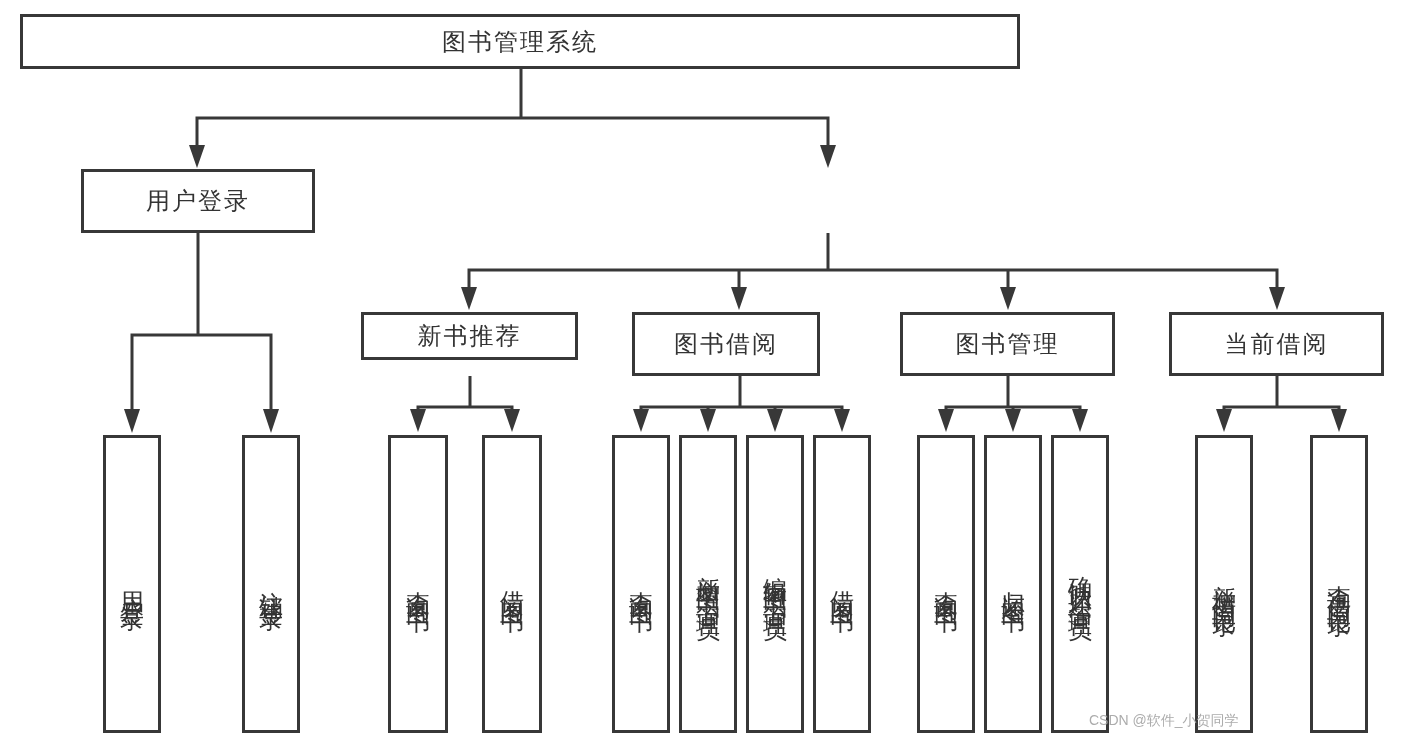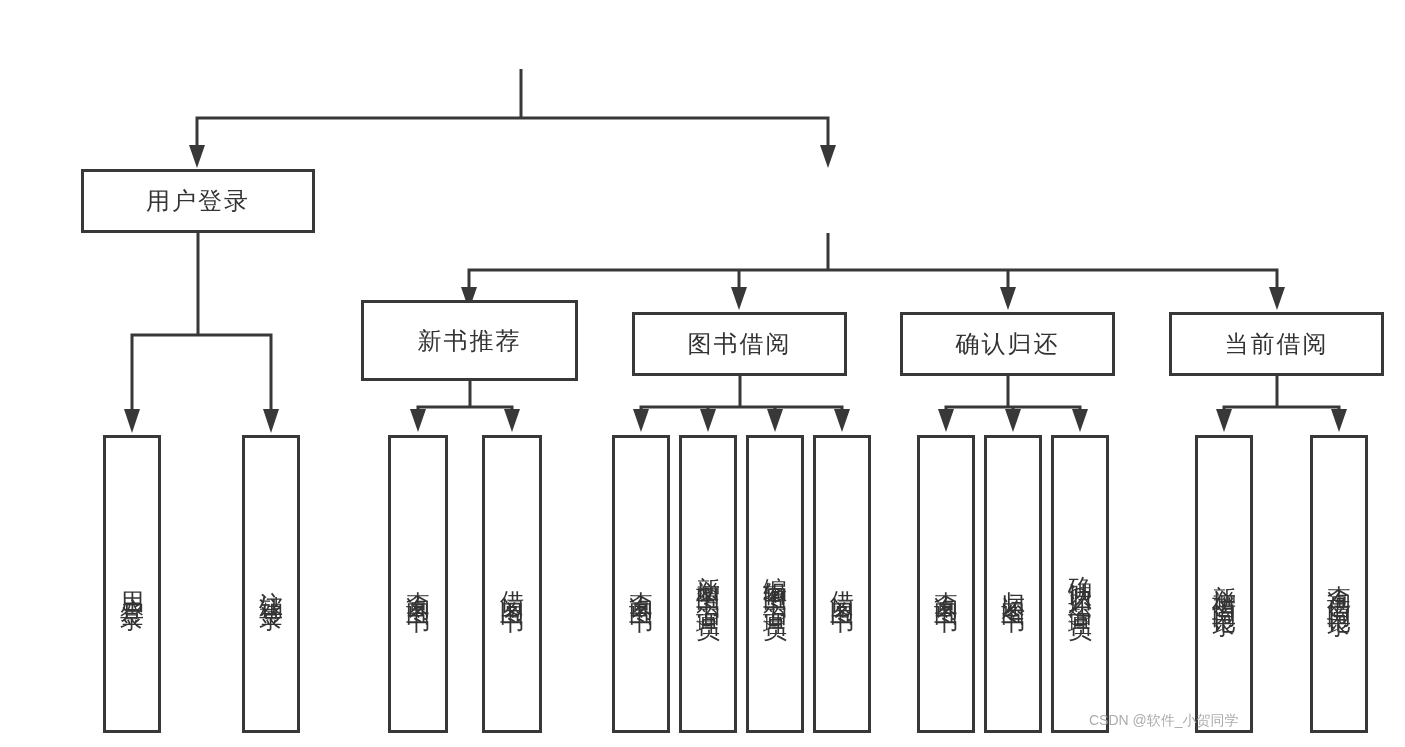--- a/index.html
+++ b/index.html
@@ -119,33 +119,36 @@
       <polygon points="1072,409 1088,409 1080,432"></polygon>
     </g>
 
     <g>
       <path d="M1277,376 V407 M1224,412 V407 H1339 V412"></path>
       <polygon points="1216,409 1232,409 1224,432"></polygon>
       <polygon points="1331,409 1347,409 1339,432"></polygon>
     </g>
   </svg>
 
+  <div class="node node-h" style="left:20px;top:14px;width:1000px;height:55px">
+    <span>图书管理系统</span>
+  </div>
 
   <div class="node node-h" style="left:81px;top:169px;width:234px;height:64px">
     <span>用户登录</span>
   </div>
 
-  <div class="node node-h" style="left:361px;top:300px;width:217px;height:81px">
+  <div class="node node-h" style="left:361px;top:312px;width:217px;height:48px">
     <span>新书推荐</span>
   </div>
-  <div class="node node-h" style="left:632px;top:312px;width:215px;height:64px">
+  <div class="node node-h" style="left:632px;top:312px;width:188px;height:64px">
     <span>图书借阅</span>
   </div>
   <div class="node node-h" style="left:900px;top:312px;width:215px;height:64px">
-    <span>确认归还</span>
+    <span>图书管理</span>
   </div>
   <div class="node node-h" style="left:1169px;top:312px;width:215px;height:64px">
     <span>当前借阅</span>
   </div>
 
   <div class="node node-v" style="left:103px;top:435px;width:58px;height:298px">
     <span>用户登录</span>
   </div>
   <div class="node node-v" style="left:242px;top:435px;width:58px;height:298px">
     <span>注销登录</span>

